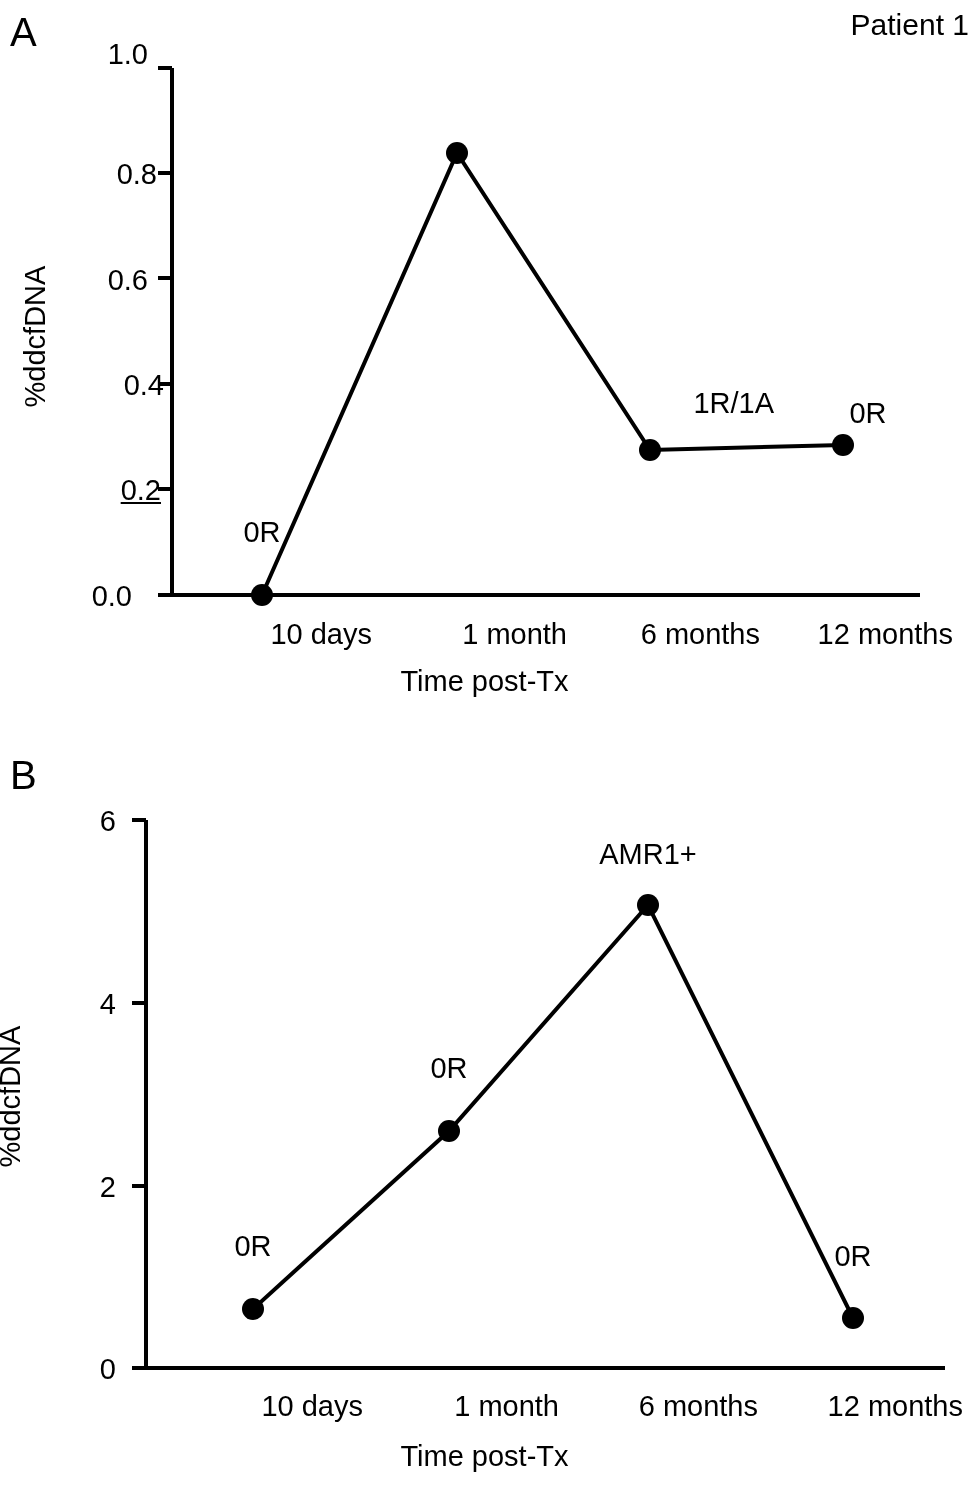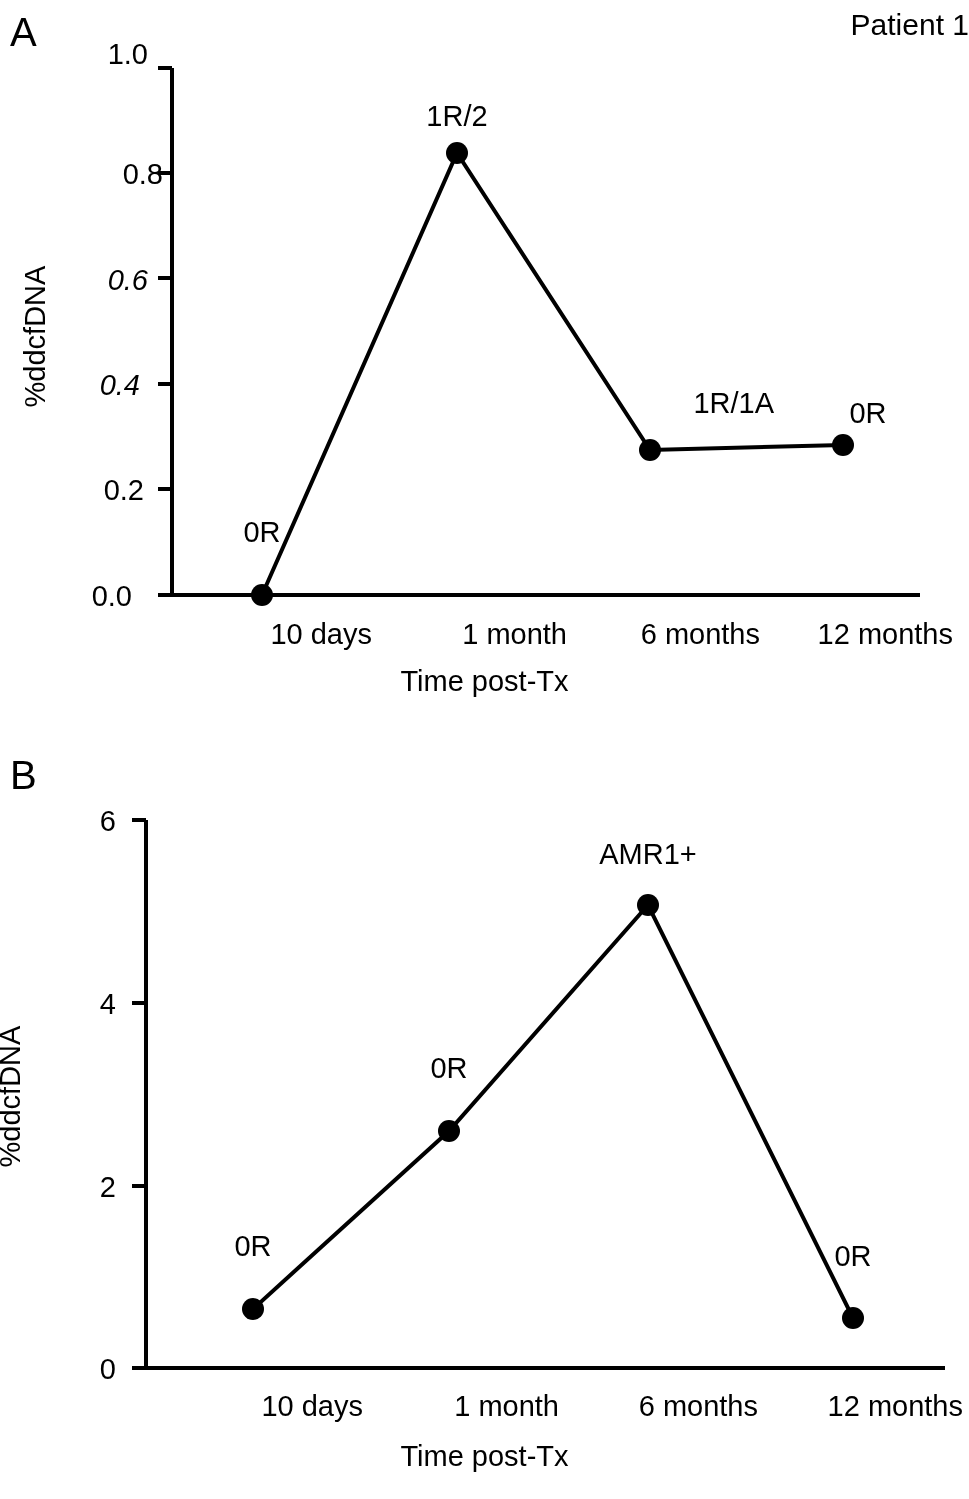--- a/index.html
+++ b/index.html
@@ -100,33 +100,32 @@
       <line x1="158" y1="595" x2="172" y2="595" stroke="#000" stroke-width="4"></line>
 
       <polyline points="262,595 457,153 650,450 843,445" fill="none" stroke="#000" stroke-width="4"></polyline>
       <circle cx="262" cy="595" r="11" fill="#000"></circle>
       <circle cx="457" cy="153" r="11" fill="#000"></circle>
       <circle cx="650" cy="450" r="11" fill="#000"></circle>
       <circle cx="843" cy="445" r="11" fill="#000"></circle>
     </svg>
 
     <div class="tick-label" style="left:40px; top:38px; width:108px;">1.0</div>
-    <div class="tick-label" style="left:55px; top:158px; width:108px;">0.8</div>
-    <div class="tick-label" style="left:40px; top:264px; width:108px;font-style:italic;">0.6</div>
-    <div class="tick-label" style="left:32px; top:369px; width:108px;font-style:italic;">0.4</div>
-    <div class="tick-label" style="left:36px; top:474px; width:108px;">0.2</div>
+    <div class="tick-label" style="left:49px; top:158px; width:108px;">0.8</div>
+    <div class="tick-label" style="left:40px; top:264px; width:108px;">0.6</div>
+    <div class="tick-label" style="left:56px; top:369px; width:108px;">0.4</div>
+    <div class="tick-label" style="left:53px; top:474px; width:108px;text-decoration:underline;">0.2</div>
     <div class="tick-label" style="left:24px; top:580px; width:108px;">0.0</div>
 
     <div class="cat-label" style="left:152px; top:618px; width:220px;">10 days</div>
     <div class="cat-label" style="left:347px; top:618px; width:220px;">1 month</div>
     <div class="cat-label" style="left:540px; top:618px; width:220px;">6 months</div>
     <div class="cat-label" style="left:733px; top:618px; width:220px;">12 months</div>
 
     <div class="point-annotation" style="left:162px; top:516px; width:200px;">0R</div>
-    <div class="point-annotation" style="left:357px; top:100px; width:200px;">1R/2</div>
     <div class="point-annotation" style="left:574px; top:387px; width:200px;text-align:right;">1R/1A</div>
     <div class="point-annotation" style="left:768px; top:397px; width:200px;">0R</div>
 
     <div class="axis-label-y" style="left:-55px; top:320px; width:180px; text-align:center;">%ddcfDNA</div>
     <div class="axis-label-x" style="top:665px;">Time post-Tx</div>
   </div>
 
   <div class="panel" id="panel-b">
     <div class="panel-letter" style="left:10px; top:15px;">B</div>
 

